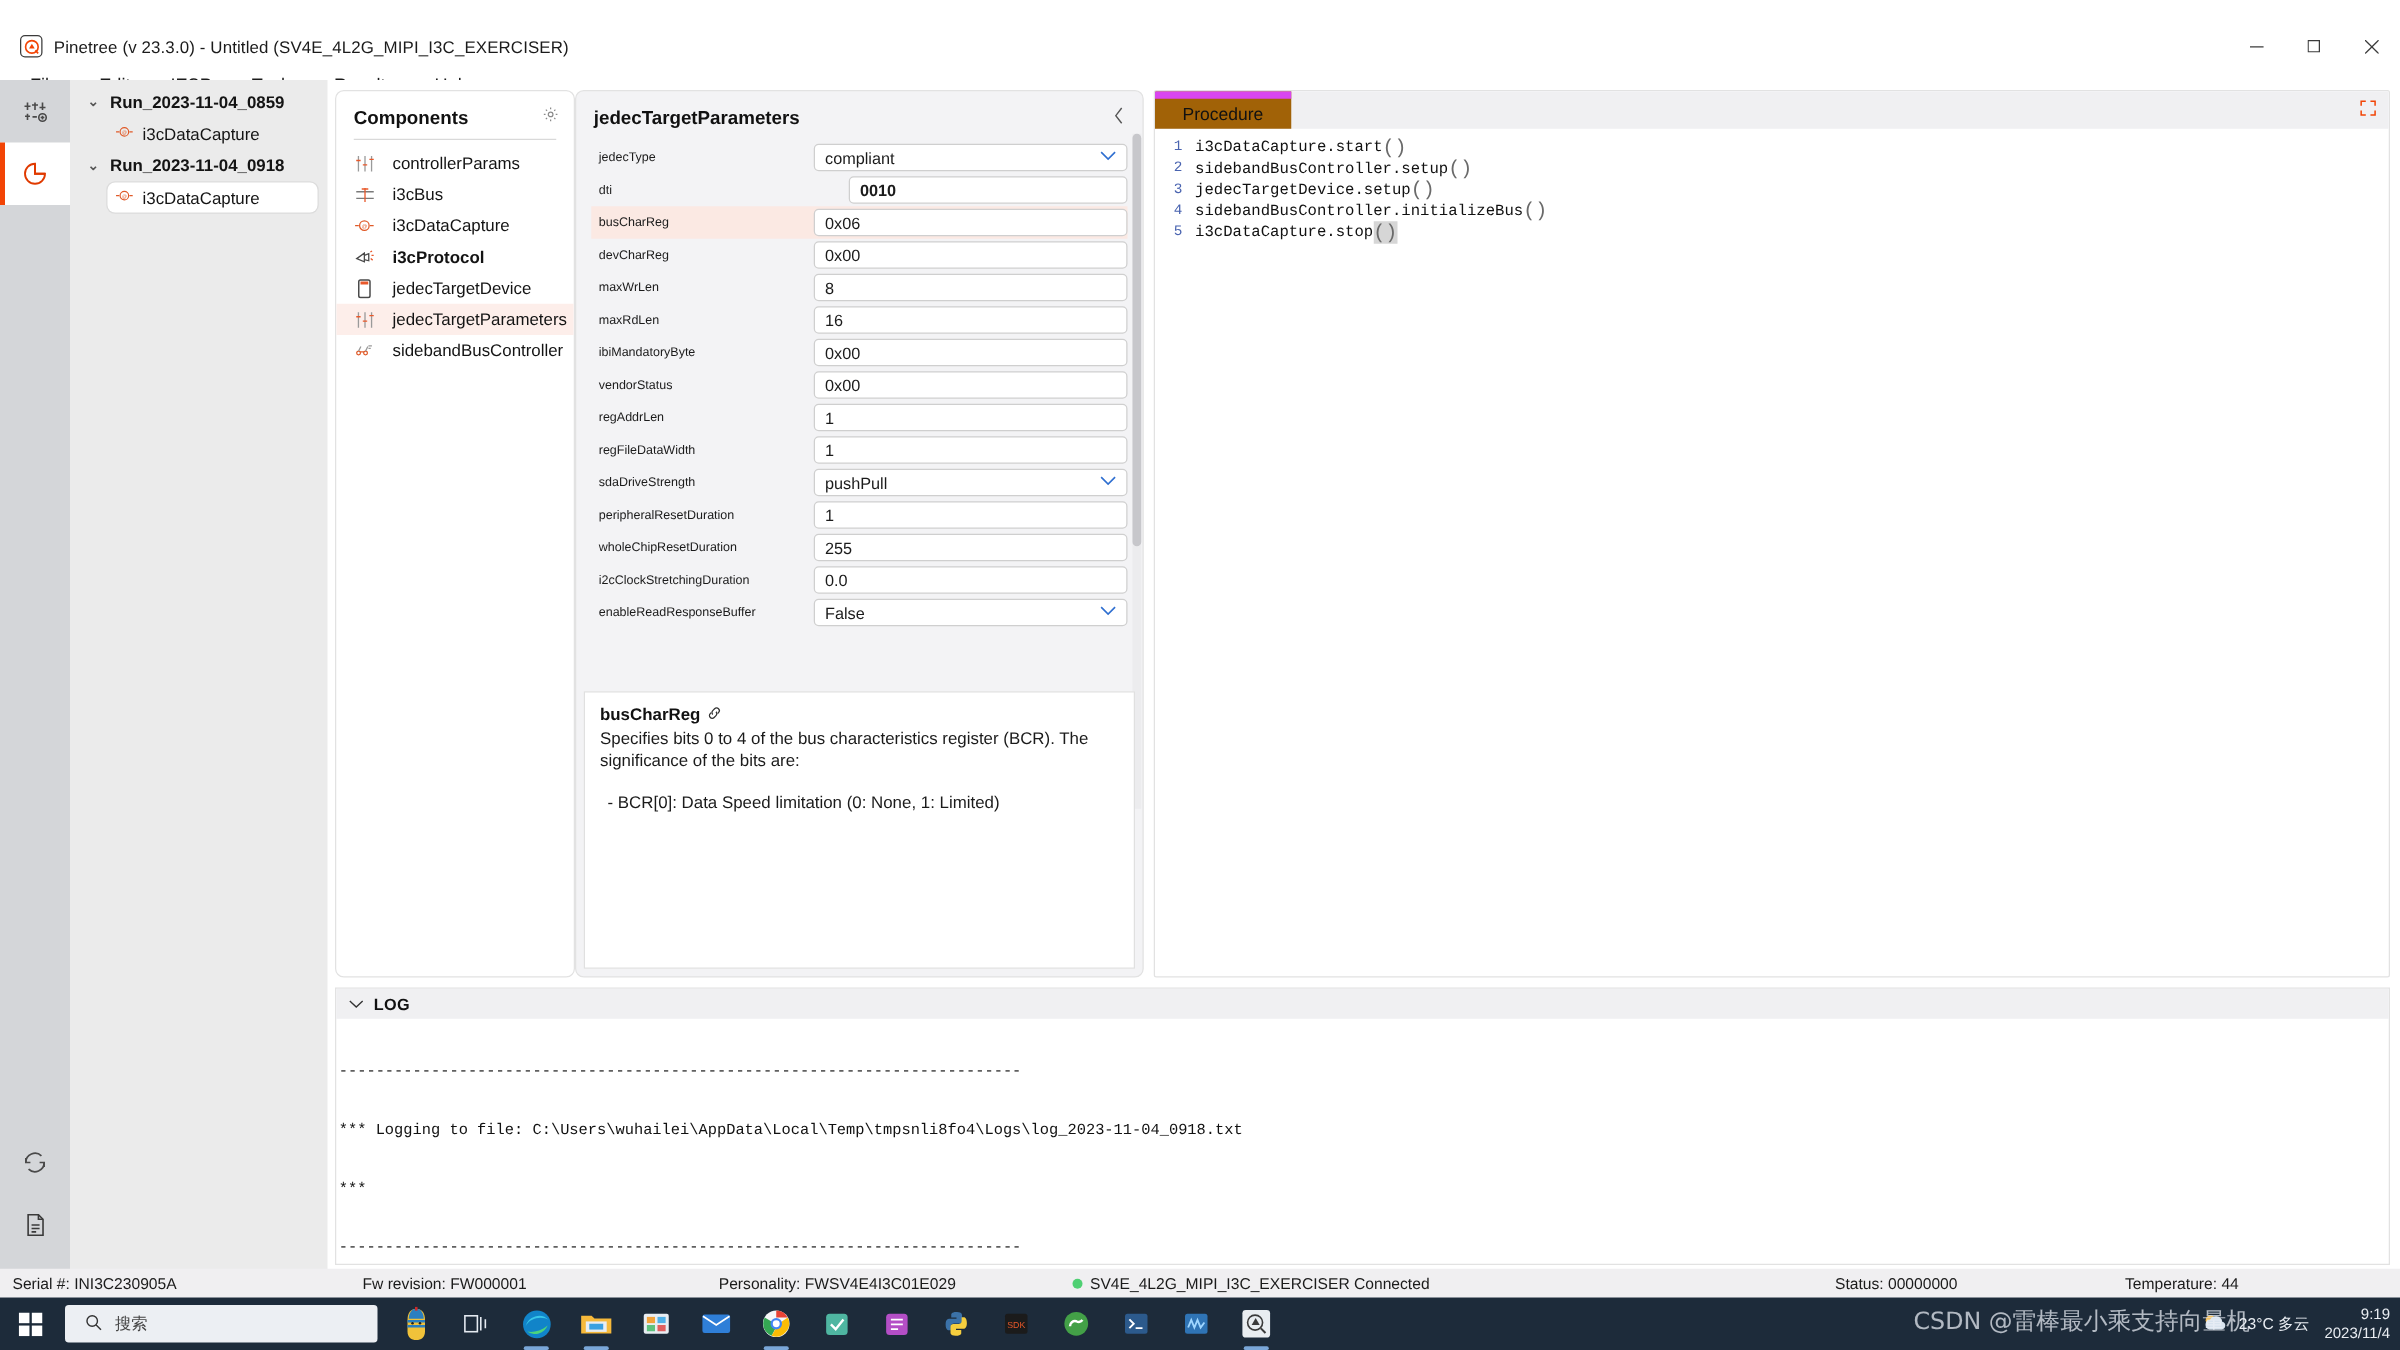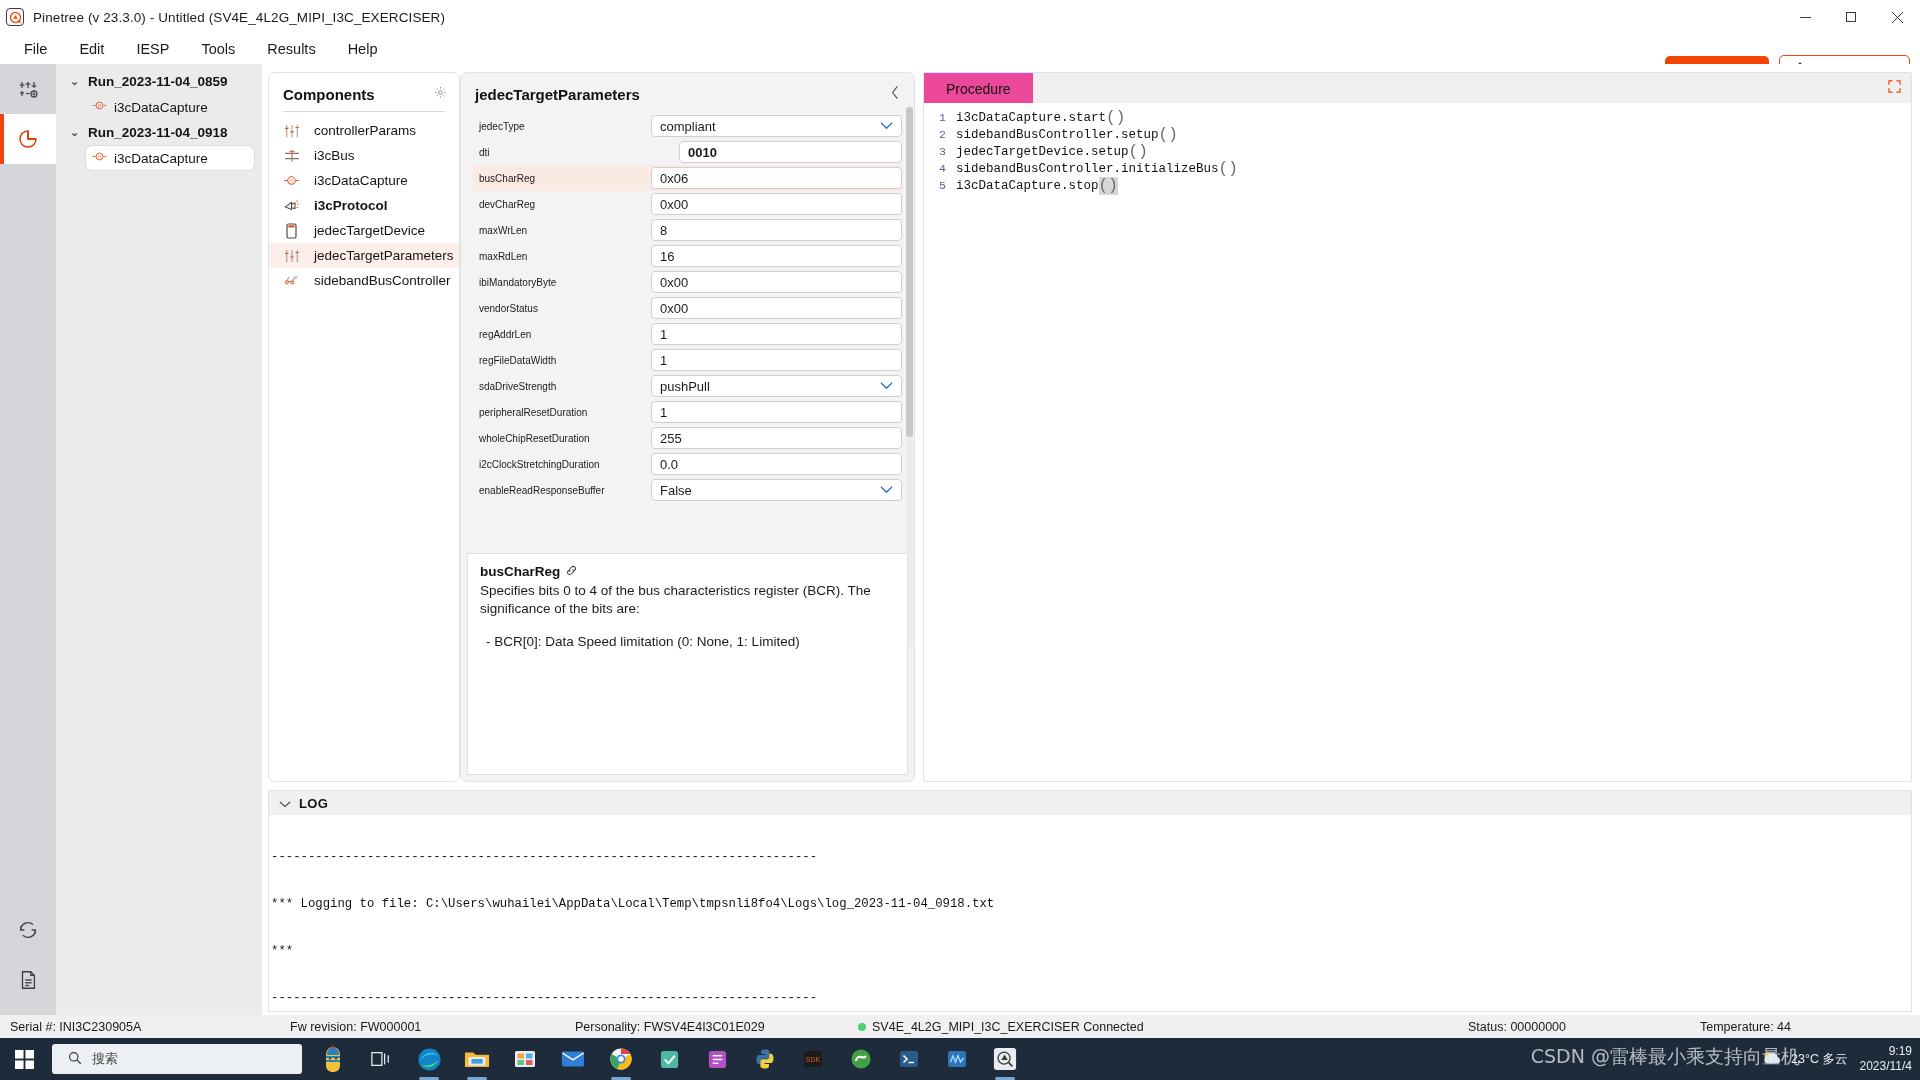--- a/index.html
+++ b/index.html
@@ -9,22 +9,23 @@
     font-family: "Liberation Sans", sans-serif;
     background: #ffffff;
   }
   body { position: relative; }
 
   
   .titlebar {
     height: 34px; width: 100%;
     display: flex; align-items: center;
     background: #ffffff;
-    padding-left: 6px;
+    padding-left: 16px;
     position: relative;
+    margin-top: 20px;
   }
   .app-logo {
     width: 18px; height: 18px; border-radius: 4px;
     border: 1px solid #3b3b3b;
     display: flex; align-items: center; justify-content: center;
     margin-right: 9px; flex: none;
   }
   .app-logo svg { display:block; }
   .title-text {
     font-size: 13.5px; color: #1b1b1b; letter-spacing: .1px;
@@ -215,21 +216,21 @@
     right: 8px; height: 710px;
     background: #ffffff;
     border: 1px solid #e2e2e2; border-radius: 2px;
     overflow: hidden;
   }
   .proc-tabbar {
     height: 30px; background: #f0f0f2;
     display: flex; align-items: stretch; position: relative;
   }
   .proc-tab {
-    background: #ec4899; border-top: 1px solid #d946ef;
+    background: #a16207; border-top: 6px solid #d946ef;
     padding: 0 22px; display: flex; align-items: center;
     font-size: 14px; color: #111;
   }
   .proc-expand {
     position: absolute; right: 10px; top: 7px;
     color: #f24405; font-size: 13px;
   }
   .proc-code { padding: 6px 0 0 0; font-family: "Liberation Mono", monospace; }
   .code-line { display: flex; align-items: center; height: 17px; }
   .ln {

